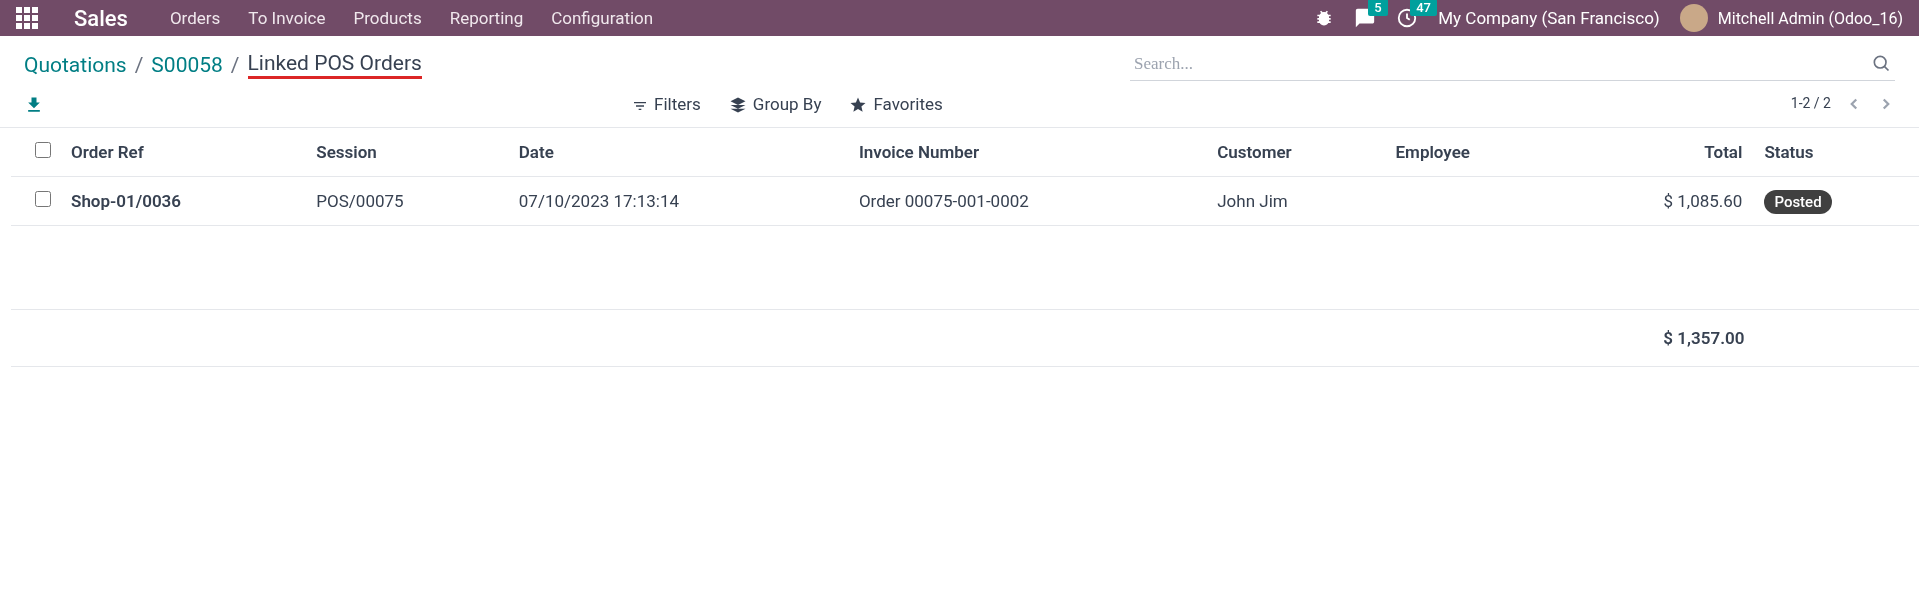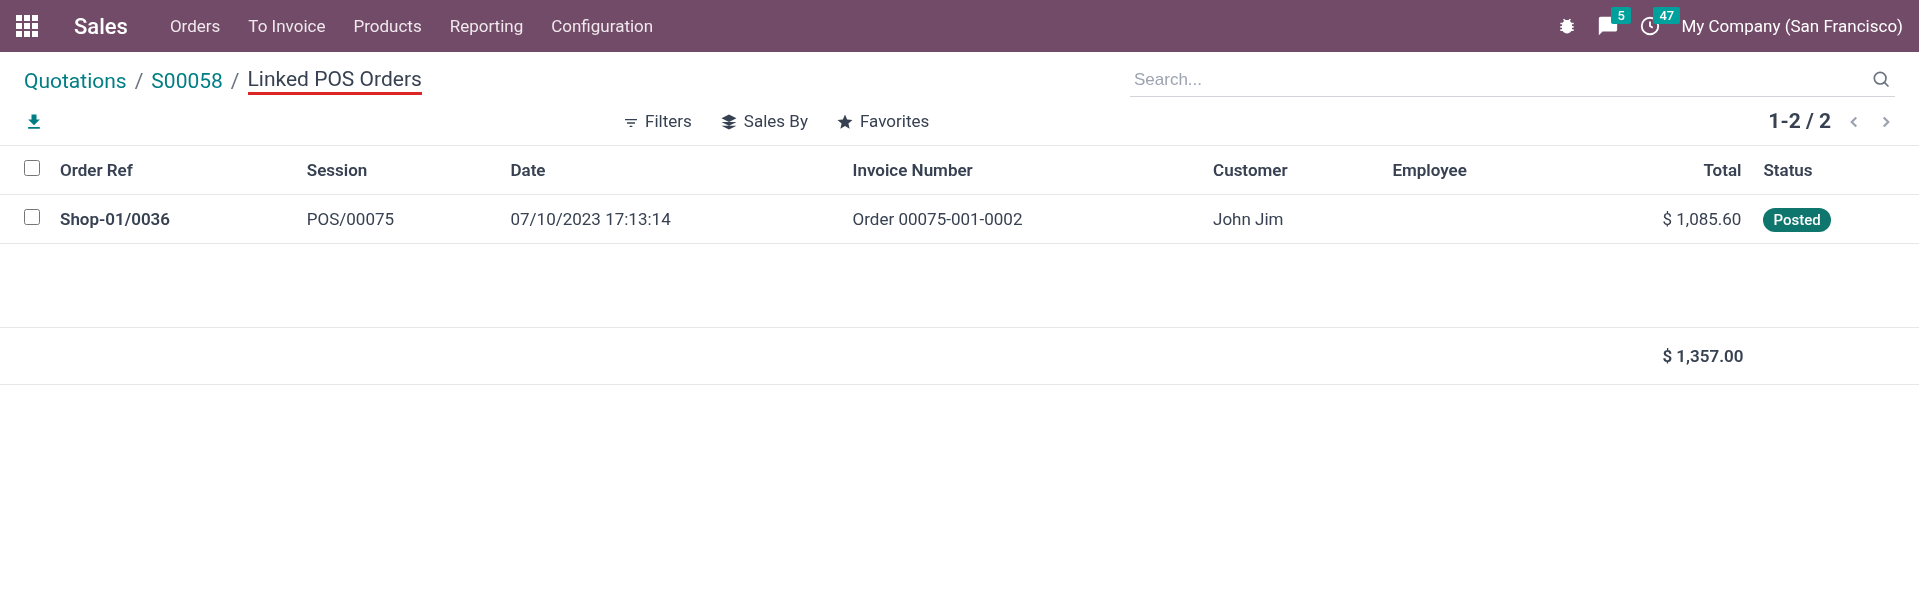--- a/index.html
+++ b/index.html
@@ -1,61 +1,61 @@
 <!DOCTYPE html>
 <html><head>
 <meta charset="utf-8">
 <style>
   * { box-sizing: border-box; margin: 0; padding: 0; }
   body { font-family: -apple-system, BlinkMacSystemFont, "Segoe UI", Roboto, sans-serif; background: #fff; color: #374151; width: 1919px; }
   
   
-  .navbar { background: #714B67; height: 52px; display: flex; align-items: center; padding: 0 16px; color: #fff; }
+  .navbar { background: #714B67; height: 36px; display: flex; align-items: center; padding: 0 16px; color: #fff; }
   .nav-left { display: flex; align-items: center; gap: 28px; }
   .apps-icon { display: grid; grid-template-columns: repeat(3, 6px); grid-template-rows: repeat(3, 6px); gap: 2px; margin-right: 8px; }
   .apps-icon span { background: #fff; width: 6px; height: 6px; }
   .brand { font-size: 22px; font-weight: 500; margin-right: 14px; }
   .nav-item { font-size: 17px; cursor: pointer; color: #f0e8ed; }
   .nav-right { margin-left: auto; display: flex; align-items: center; gap: 20px; }
   .nav-icon { color: #fff; position: relative; }
   .badge { position: absolute; top: -8px; left: 14px; background: #00A09D; color: #fff; font-size: 13px; padding: 1px 6px; border-radius: 2px; font-weight: 500; }
   .company { font-size: 17px; }
   .user-block { display: flex; align-items: center; gap: 10px; }
   .avatar { width: 28px; height: 28px; border-radius: 50%; background: #c9a888; display: inline-block; }
   
   
   .control-panel { padding: 12px 24px 0 24px; }
   .cp-top { display: flex; align-items: center; }
   .breadcrumb { font-size: 21px; display: flex; align-items: center; gap: 8px; }
   .bc-link { color: #017E84; cursor: pointer; }
   .bc-sep { color: #6b7280; }
   .bc-current { color: #374151; border-bottom: 3px solid #dc2626; padding-bottom: 1px; }
   .search-wrap { margin-left: auto; flex: 1; max-width: 765px; position: relative; border-bottom: 1px solid #d1d5db; }
-  .search-input { width: 100%; border: none; outline: none; font-size: 17px; padding: 6px 30px 6px 4px; color: #6b7280; }
+  .search-input { width: 100%; border: none; outline: none; font-size: 17px; padding: 6px 30px 6px 4px; color: #6b7280; font-family: Liberation Serif, serif; }
   .search-input::placeholder { color: #9ca3af; }
   .search-icon { position: absolute; right: 4px; top: 4px; color: #6b7280; }
   
   
   .cp-bottom { display: flex; align-items: center; margin-top: 12px; padding-bottom: 12px; }
   .export-icon { color: #017E84; font-size: 18px; }
   .filter-group { margin-left: auto; display: flex; align-items: center; gap: 28px; margin-right: 260px; }
   .filter-btn { display: flex; align-items: flex-end; gap: 6px; color: #374151; font-size: 17px; cursor: pointer; }
-  .pager { margin-left: auto; display: flex; align-items: center; gap: 14px; font-size: 21px; color: #374151; font-weight: bold; }
+  .pager { margin-left: auto; display: flex; gap: 14px; font-size: 14px; color: #374151; }
   .pager-arrow { color: #9ca3af; cursor: pointer; }
   
   
-  .table-wrap { width: 100%; border-top: 1px solid #e5e7eb; }
+  .table-wrap { width: 100%; border-top: 1px solid #e5e7eb; padding-left: 11px; }
   table { width: 100%; border-collapse: collapse; }
   th, td { text-align: left; padding: 14px 10px; font-size: 17px; }
   thead th { color: #374151; font-weight: 600; border-bottom: 1px solid #e5e7eb; }
   tbody tr { border-bottom: 1px solid #e5e7eb; }
   .chk { width: 50px; padding-left: 24px; }
   .chk input { width: 16px; height: 16px; }
   .col-total { text-align: right; padding-right: 12px; }
-  .status-badge { background: #0f766e; color: #fff; padding: 3px 10px; border-radius: 12px; font-size: 15px; font-weight: 500; }
+  .status-badge { background: #404040; color: #fff; padding: 3px 10px; border-radius: 12px; font-size: 15px; font-weight: 500; }
   .ref-bold { font-weight: 600; color: #374151; }
   .spacer-row td { height: 84px; border-bottom: 1px solid #e5e7eb; }
   .footer-row td { padding: 18px 10px; font-weight: 600; }
   
   svg { display: inline-block; vertical-align: middle; }
 </style>
 </head>
 <body>
 
 <div class="navbar">
@@ -91,20 +91,24 @@
       <span class="badge">5</span>
     </div>
     <div class="nav-icon">
       <svg width="22" height="22" viewBox="0 0 24 24" fill="none" stroke="currentColor" stroke-width="2">
           <circle cx="12" cy="12" r="9"></circle>
           <path d="M12 7v5l3 2"></path>
         </svg>
       <span class="badge">47</span>
     </div>
     <div class="company">My Company (San Francisco)</div>
+    <div class="user-block">
+      <span class="avatar"></span>
+      <span>Mitchell Admin (Odoo_16)</span>
+    </div>
   </div>
 </div>
 
 <div class="control-panel">
   <div class="cp-top">
     <div class="breadcrumb">
       <span class="bc-link">Quotations</span>
       <span class="bc-sep">/</span>
       <span class="bc-link">S00058</span>
       <span class="bc-sep">/</span>
@@ -130,21 +134,21 @@
       <div class="filter-btn">
         <svg width="16" height="16" viewBox="0 0 24 24" fill="currentColor">
             <path d="M10 18h4v-2h-4v2zM3 6v2h18V6H3zm3 7h12v-2H6v2z"></path>
           </svg>
         <span>Filters</span>
       </div>
       <div class="filter-btn">
         <svg width="18" height="18" viewBox="0 0 24 24" fill="currentColor">
             <path d="M12 2 2 7l10 5 10-5-10-5zM2 17l10 5 10-5M2 12l10 5 10-5"></path>
           </svg>
-        <span>Sales By</span>
+        <span>Group By</span>
       </div>
       <div class="filter-btn">
         <svg width="18" height="18" viewBox="0 0 24 24" fill="currentColor">
             <path d="M12 17.27 18.18 21l-1.64-7.03L22 9.24l-7.19-.61L12 2 9.19 8.63 2 9.24l5.46 4.73L5.82 21z"></path>
           </svg>
         <span>Favorites</span>
       </div>
     </div>
     <div class="pager">
       <span>1-2 / 2</span>

